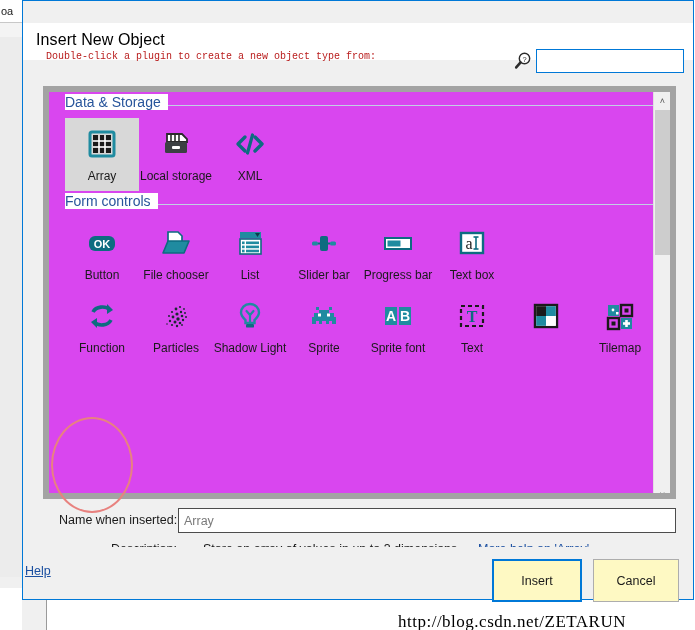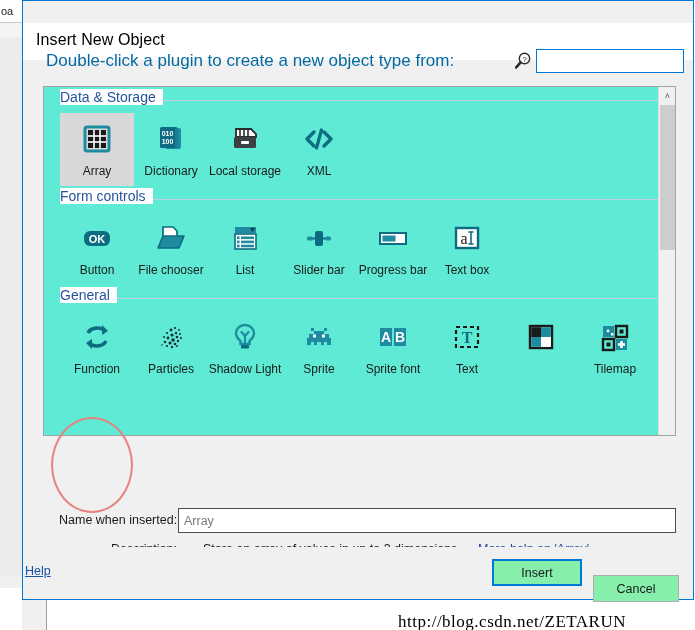--- a/index.html
+++ b/index.html
@@ -57,21 +57,21 @@
     position: absolute; left: 13px; top: 8px;
     font-size: 16px; color: #000000;
     letter-spacing: 0.1px;
   }
 
   .prompt-row {
     position: absolute; left: 0; top: 37px; right: 0; height: 45px;
   }
   .prompt-label {
     position: absolute; left: 23px; top: 13px;
-    font-size: 17px; color: #0369a1;
+    font-size: 10px; color: #b91c1c; font-family: Liberation Mono, monospace;
   }
   .search-icon {
     position: absolute; left: 490px; top: 13px;
     width: 20px; height: 20px;
   }
   .search-box {
     position: absolute; left: 513px; top: 11px;
     width: 148px; height: 24px;
     background: #ffffff;
     border: 1px solid #0078d7;
@@ -79,23 +79,23 @@
     padding: 0 4px;
     font-size: 12px;
     color: #1a1a1a;
     outline: none;
     font-family: "Liberation Sans", sans-serif;
   }
 
   
   .list-panel {
     position: absolute; left: 20px; top: 85px;
-    width: 633px; height: 350px;
-    background: #5eead4;
-    border: 1px solid #a3a3a3;
+    width: 633px; height: 413px;
+    background: #d946ef;
+    border: 6px solid #a3a3a3;
     box-sizing: border-box;
     overflow: hidden;
   }
   .list-inner {
     position: absolute; left: 0; top: 0; width: 633px;
   }
 
   .section { position: relative; }
   .section-head {
     position: relative;
@@ -213,36 +213,36 @@
     background: #f0f0f0;
   }
   .help-link {
     position: absolute; left: 2px; top: 17px;
     font-size: 12.5px; color: #1b4fa0;
     text-decoration: underline;
     cursor: pointer;
   }
   .btn {
     position: absolute;
-    height: 27px;
-    background: #86efac;
+    height: 43px;
+    background: #fef9c3;
     border: 1px solid #adadad;
     box-sizing: border-box;
     font-size: 12.5px;
     color: #1a1a1a;
     font-family: "Liberation Sans", sans-serif;
     cursor: default;
     display: flex; align-items: center; justify-content: center;
   }
   .btn.primary {
     left: 469px; top: 12px; width: 90px;
     border: 2px solid #0078d7;
   }
   .btn.cancel {
-    left: 570px; top: 12px; width: 86px; margin-top: 16px;
+    left: 570px; top: 12px; width: 86px;
   }
 
   
   .annot-circle {
     position: absolute;
     left: 28px; top: 416px;
     width: 78px; height: 92px;
     border: 2px solid #e8827f;
     border-radius: 50%;
     pointer-events: none;
@@ -311,32 +311,20 @@
                   <line x1="13" y1="7" x2="13" y2="25"></line>
                     <line x1="19" y1="7" x2="19" y2="25"></line>
                   <line x1="7" y1="13" x2="25" y2="13"></line>
                     <line x1="7" y1="19" x2="25" y2="19"></line>
                 </g>
               </svg>
             </div>
             <div class="lbl">Array</div>
           </div>
 
-          <div class="item">
-            <div class="ico">
-              <svg width="32" height="32" viewBox="0 0 32 32">
-                <rect x="10" y="5" width="16" height="21" rx="2" fill="#1f8ba0"></rect>
-                <rect x="7" y="4" width="16" height="21" rx="2" fill="#157f95"></rect>
-                <rect x="5" y="4" width="15" height="21" rx="1.5" fill="#0d6c80"></rect>
-                <text x="12.5" y="13" font-size="7" text-anchor="middle" fill="#ffffff" font-family="Liberation Sans, sans-serif" font-weight="bold">010</text>
-                <text x="12.5" y="21" font-size="7" text-anchor="middle" fill="#ffffff" font-family="Liberation Sans, sans-serif" font-weight="bold">100</text>
-              </svg>
-            </div>
-            <div class="lbl">Dictionary</div>
-          </div>
 
           <div class="item">
             <div class="ico">
               <svg width="32" height="32" viewBox="0 0 32 32">
                 <path d="M7 6 h15 l5 5 v3 h-20 z" fill="#ffffff" stroke="#2b2b2b" stroke-width="1.8"></path>
                 <g stroke="#2b2b2b" stroke-width="1.6">
                   <line x1="11" y1="7" x2="11" y2="13"></line>
                     <line x1="15" y1="7" x2="15" y2="13"></line>
                     <line x1="19" y1="7" x2="19" y2="13"></line>
                 </g>
@@ -441,24 +429,20 @@
                 </g>
               </svg>
             </div>
             <div class="lbl">Text box</div>
           </div>
 
         </div>
       </div>
 
       <div class="section">
-        <div class="section-head">
-          <div class="sh-rule"></div>
-          <div class="sh-text">General</div>
-        </div>
         <div class="items-row">
 
 
           <div class="item">
             <div class="ico">
               <svg width="32" height="32" viewBox="0 0 32 32">
                 <path d="M7 12 A10 8 0 0 1 24 10" fill="none" stroke="#0d6c80" stroke-width="3.6" stroke-linecap="butt"></path>
                 <path d="M21 4 L27 10 L21 14 Z" fill="#0d6c80"></path>
                 <path d="M25 20 A10 8 0 0 1 8 22" fill="none" stroke="#0d6c80" stroke-width="3.6" stroke-linecap="butt"></path>
                 <path d="M11 28 L5 22 L11 18 Z" fill="#0d6c80"></path>

